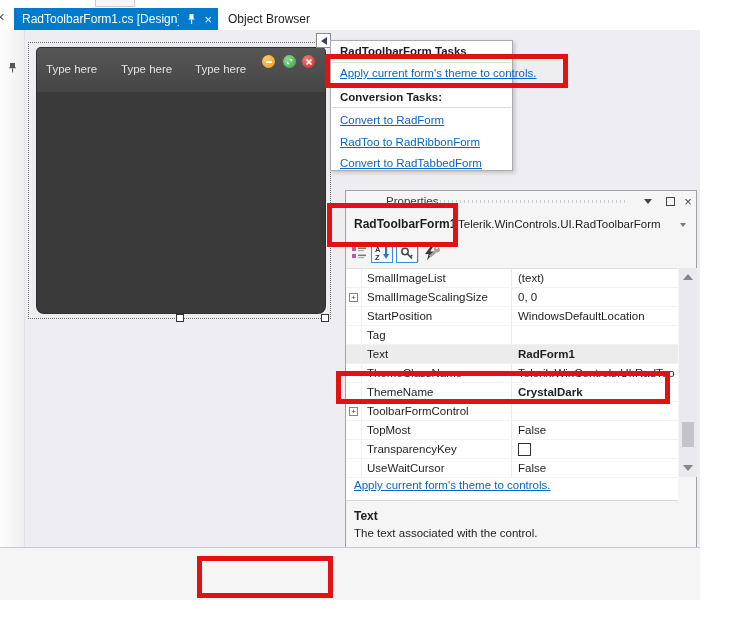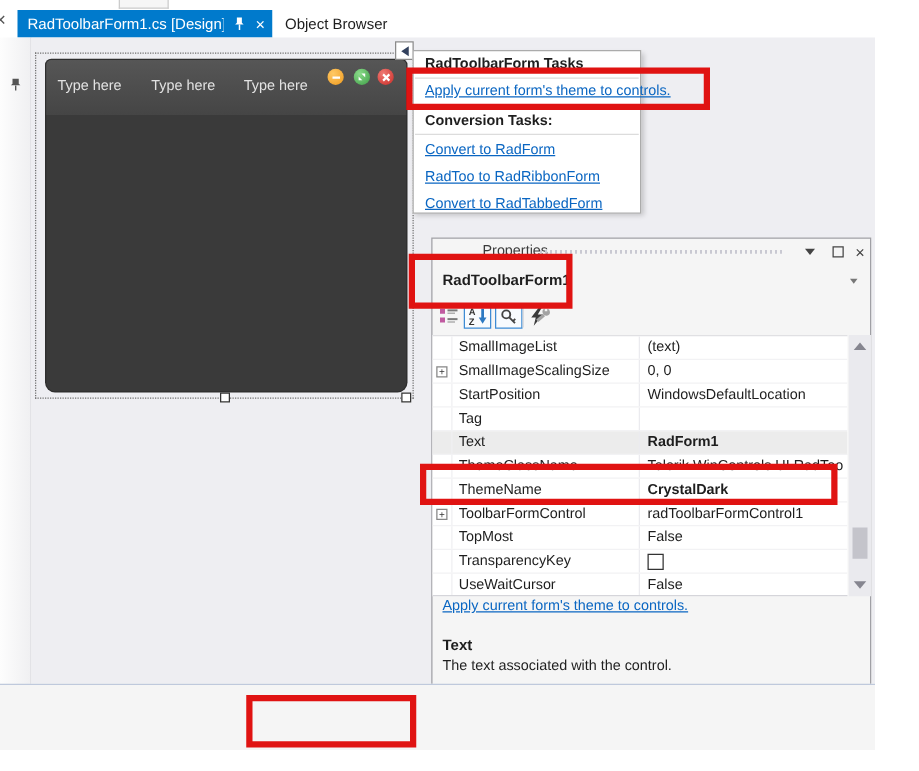--- a/index.html
+++ b/index.html
@@ -55,21 +55,21 @@
   .pt-btn { position:absolute; top:3px; width:16px; height:14px; display:flex; align-items:center; justify-content:center; color:#444; }
   .tri-down { width:0;height:0;border-left:4px solid transparent;border-right:4px solid transparent;border-top:5px solid #444; }
   .float-box { width:9px; height:9px; border:1.5px solid #444; }
   .obj-name { position:absolute; left:8px; top:26px; font-weight:bold; font-size:12px; }
   .obj-type { position:absolute; left:112px; top:27px; font-size:11.5px; color:#1e1e1e; }
   .obj-drop { position:absolute; left:334px; top:32px; width:0;height:0;border-left:3.5px solid transparent;border-right:3.5px solid transparent;border-top:4px solid #777; }
   .ptool { position:absolute; top:52px; height:20px; display:flex; align-items:center; justify-content:center; }
   .ptool.boxed { border:1px solid #3D8BD4; background:#F8FBFE; width:22px; }
   .ptool-sep { position:absolute; top:53px; left:72px; width:1px; height:18px; background:#D4D4D8; }
 
-  .pgrid { position:absolute; left:0; top:77px; width:332px; height:209px; background:#fff; border-top:1px solid #E0E0E3; border-bottom:1px solid #D5D5DA; overflow:hidden; }
+  .pgrid { position:absolute; left:0; top:77px; width:332px; height:233px; background:#fff; border-top:1px solid #E0E0E3; border-bottom:1px solid #D5D5DA; overflow:hidden; }
   .pg-row { display:flex; height:19px; align-items:stretch; border-bottom:1px solid #F2F2F4; }
   .pg-row.sel { background:#ECECEC; }
   .pg-margin { width:16px; border-right:1px solid #F0F0F2; display:flex; align-items:center; justify-content:center; }
   .pg-expand { width:9px; height:9px; border:1px solid #868686; background:#fff; font-size:8px; line-height:7px; text-align:center; color:#333; }
   .pg-label { width:150px; border-right:1px solid #EBEBEF; display:flex; align-items:center; padding-left:5px; white-space:nowrap; overflow:hidden; }
   .pg-value { flex:1; display:flex; align-items:center; padding-left:6px; white-space:nowrap; overflow:hidden; }
   .bold { font-weight:bold; }
   .swatch { width:13px; height:13px; background:#fff; border:1px solid #333; }
 
   .pscroll { position:absolute; left:333px; top:77px; width:18px; height:209px; background:#EAEAEE; }
@@ -167,20 +167,21 @@
     <div class="grip"></div>
     <div class="pt-btn" style="left:294px;">
         <span class="tri-down"></span>
       </div>
     <div class="pt-btn" style="left:316px;">
         <span class="float-box"></span>
       </div>
     <div class="pt-btn" style="left:334px; font-size:13px;">×</div>
 
     <div class="obj-name">RadToolbarForm1</div>
+    <div class="obj-type">Telerik.WinControls.UI.RadToolbarForm</div>
     <div class="obj-drop"></div>
 
     <div class="ptool" style="left:4px; width:18px;">
       <svg width="15" height="14" viewBox="0 0 15 14">
         <rect x="0" y="1" width="4" height="4" fill="#C05AA0"></rect>
           <rect x="0" y="8" width="4" height="4" fill="#C05AA0"></rect>
         <rect x="6" y="1.5" width="8" height="1.6" fill="#7A7A7A"></rect>
           <rect x="6" y="4" width="6" height="1.2" fill="#AFAFAF"></rect>
         <rect x="6" y="8.5" width="8" height="1.6" fill="#7A7A7A"></rect>
           <rect x="6" y="11" width="6" height="1.2" fill="#AFAFAF"></rect>
@@ -249,21 +250,20 @@
       <div class="pg-row">
         <div class="pg-margin"></div>
         <div class="pg-label">ThemeName</div>
         <div class="pg-value bold">CrystalDark</div>
       </div>
       <div class="pg-row">
         <div class="pg-margin">
             <span class="pg-expand">+</span>
           </div>
         <div class="pg-label">ToolbarFormControl</div>
-        <div class="pg-value">radToolbarFormControl1</div>
       </div>
       <div class="pg-row">
         <div class="pg-margin"></div>
         <div class="pg-label">TopMost</div>
         <div class="pg-value">False</div>
       </div>
       <div class="pg-row">
         <div class="pg-margin"></div>
         <div class="pg-label">TransparencyKey</div>
         <div class="pg-value">

